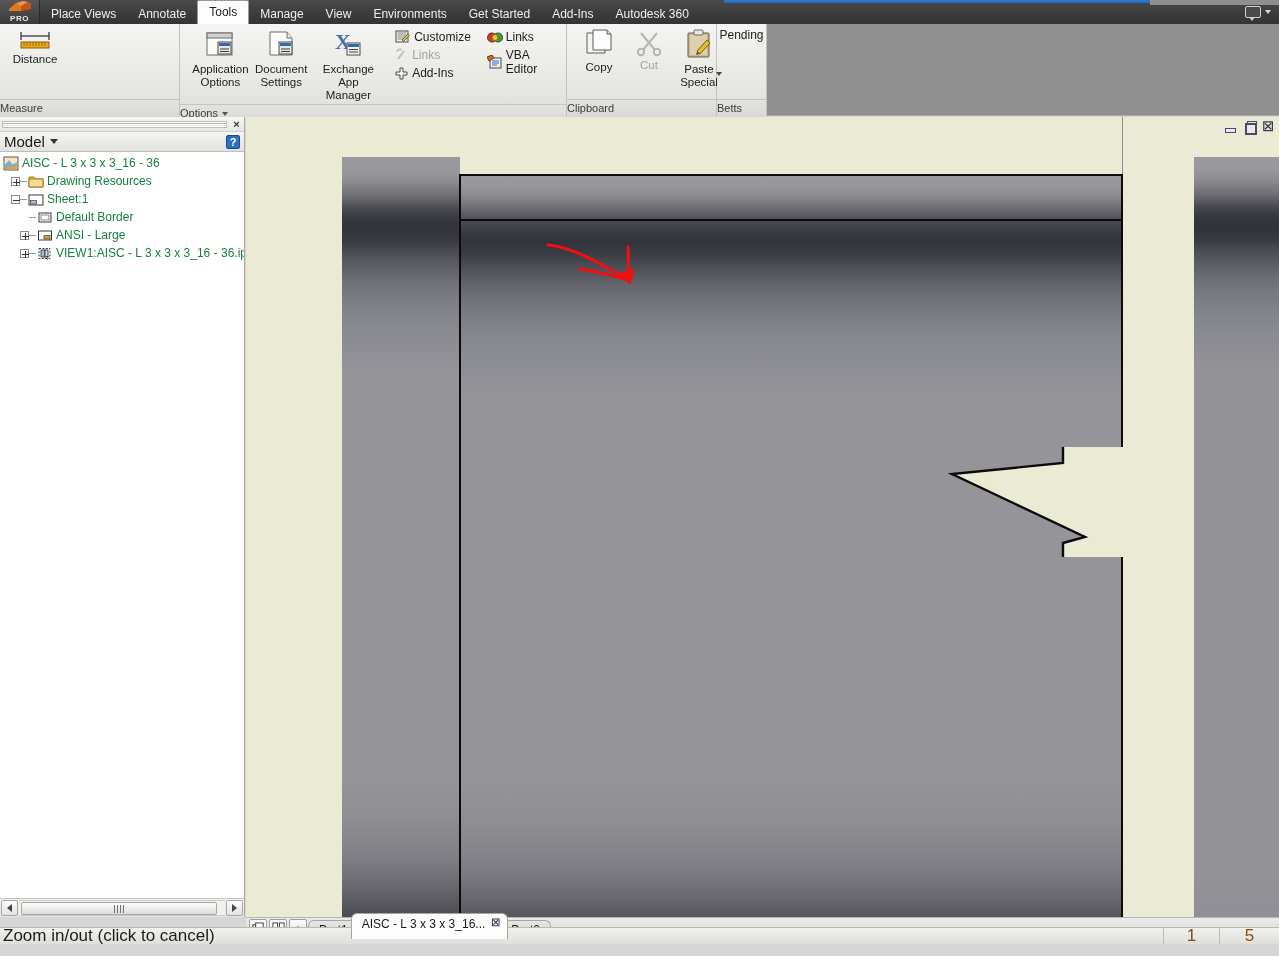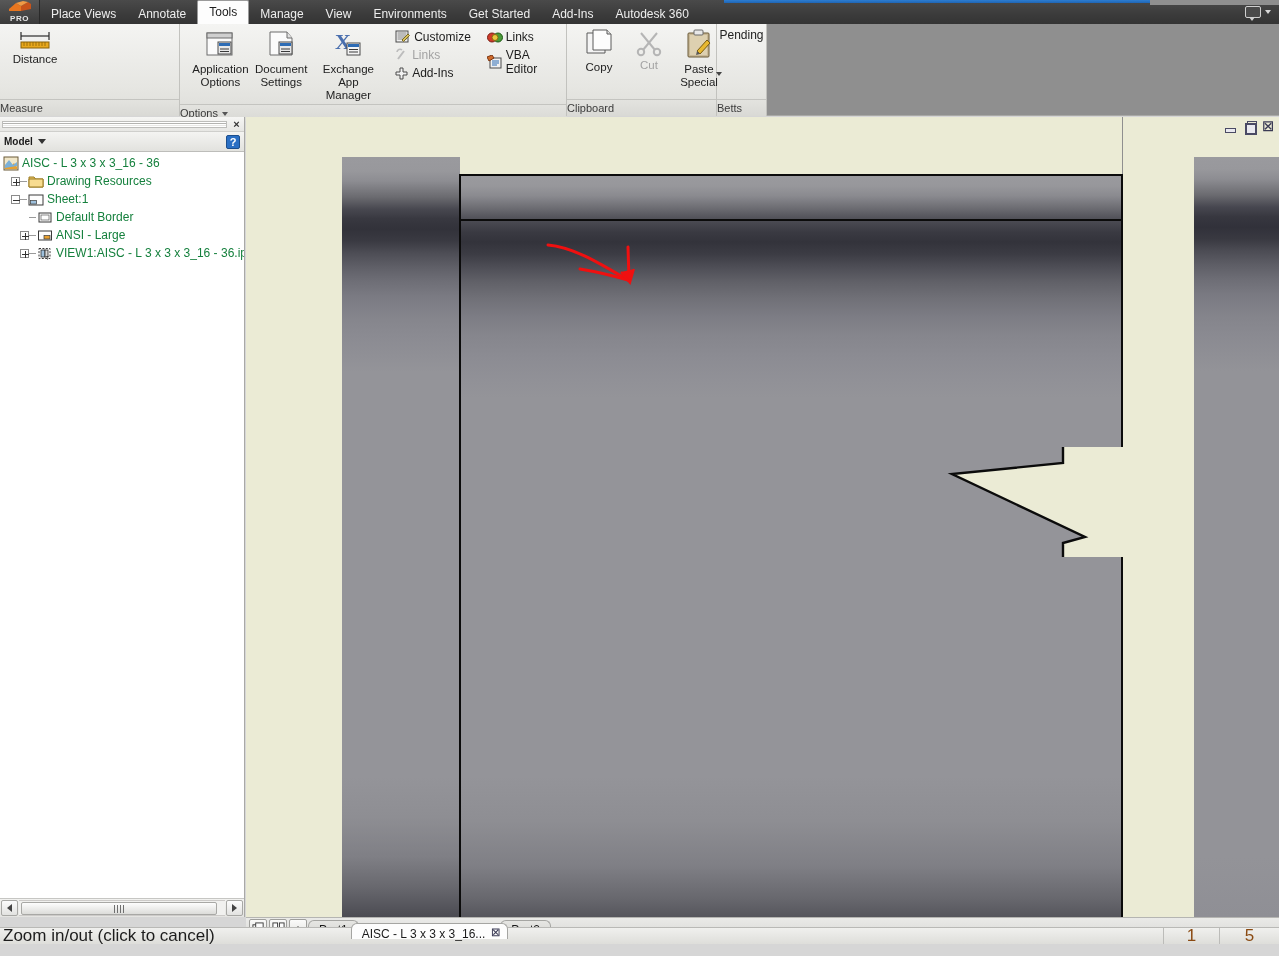--- a/index.html
+++ b/index.html
@@ -118,21 +118,21 @@
     flex:1; height:7px; margin-right:4px;
     background: repeating-linear-gradient(to bottom,#ffffff 0 1px,#b4b4b1 1px 2px,#ffffff 2px 3px,#e9e9e6 3px 4px);
     border:1px solid #bdbdba;
   }
   .xclose { width:11px;height:11px;font-size:11px;line-height:10px;text-align:center;color:#333;cursor:default;font-family:"Liberation Sans",sans-serif;font-weight:bold;}
   #browser .hdr {
     height:20px; display:flex; align-items:center; padding:0 4px;
     background:linear-gradient(#f4f4f2,#e2e2de);
     border-bottom:1px solid #bdbdba;
   }
-  #browser .hdr .title { font-weight:bold; font-size:10px; color:#1a1a1a; }
+  #browser .hdr .title { font-weight:normal; font-size:15px; color:#1a1a1a; }
   #browser .hdr .dn { margin-left:5px; width:0;height:0;border-left:4px solid transparent;border-right:4px solid transparent;border-top:5px solid #333; }
   #browser .hdr .q {
     margin-left:auto; width:14px;height:14px; background:#2a6fc4; color:#fff;
     font-size:11px; font-weight:bold; text-align:center; line-height:13px;
     border:1px solid #1c4e8c; border-radius:2px; position:relative;
   }
   #tree { flex:1; background:#ffffff; overflow:hidden; padding:2px 0 0 0; font-size:12px; }
   .trow { display:flex; align-items:center; height:18px; white-space:nowrap; padding-left:2px; cursor:default;}
   .exp {
     width:9px;height:9px;border:1px solid #8b8b8b;background:#fff;
@@ -270,21 +270,21 @@
   }
   .doctab {
     height:19px; line-height:18px; padding:0 10px; margin-right:-8px;
     font-size:12px; color:#1a1a1a; cursor:default; white-space:nowrap;
     background:linear-gradient(#e6e6e3,#d2d2cf);
     border:1px solid #a5a5a2; border-bottom:none;
     border-top-left-radius:6px; border-top-right-radius:6px;
     position:relative;
   }
   .doctab.active {
-    background:#fdfdfd; height:16px; line-height:20px; z-index:5;
+    background:#fdfdfd; height:26px; line-height:20px; z-index:5;
     padding-right:22px;
   }
   .doctab .tabx {
     position:absolute; right:6px; top:4px; width:11px;height:11px;
     font-size:10px; line-height:10px; text-align:center; color:#3b3b55; font-weight:bold;
   }
 
   
   #status {
     position:absolute; left:0; top:927px; width:1279px; height:17px;

